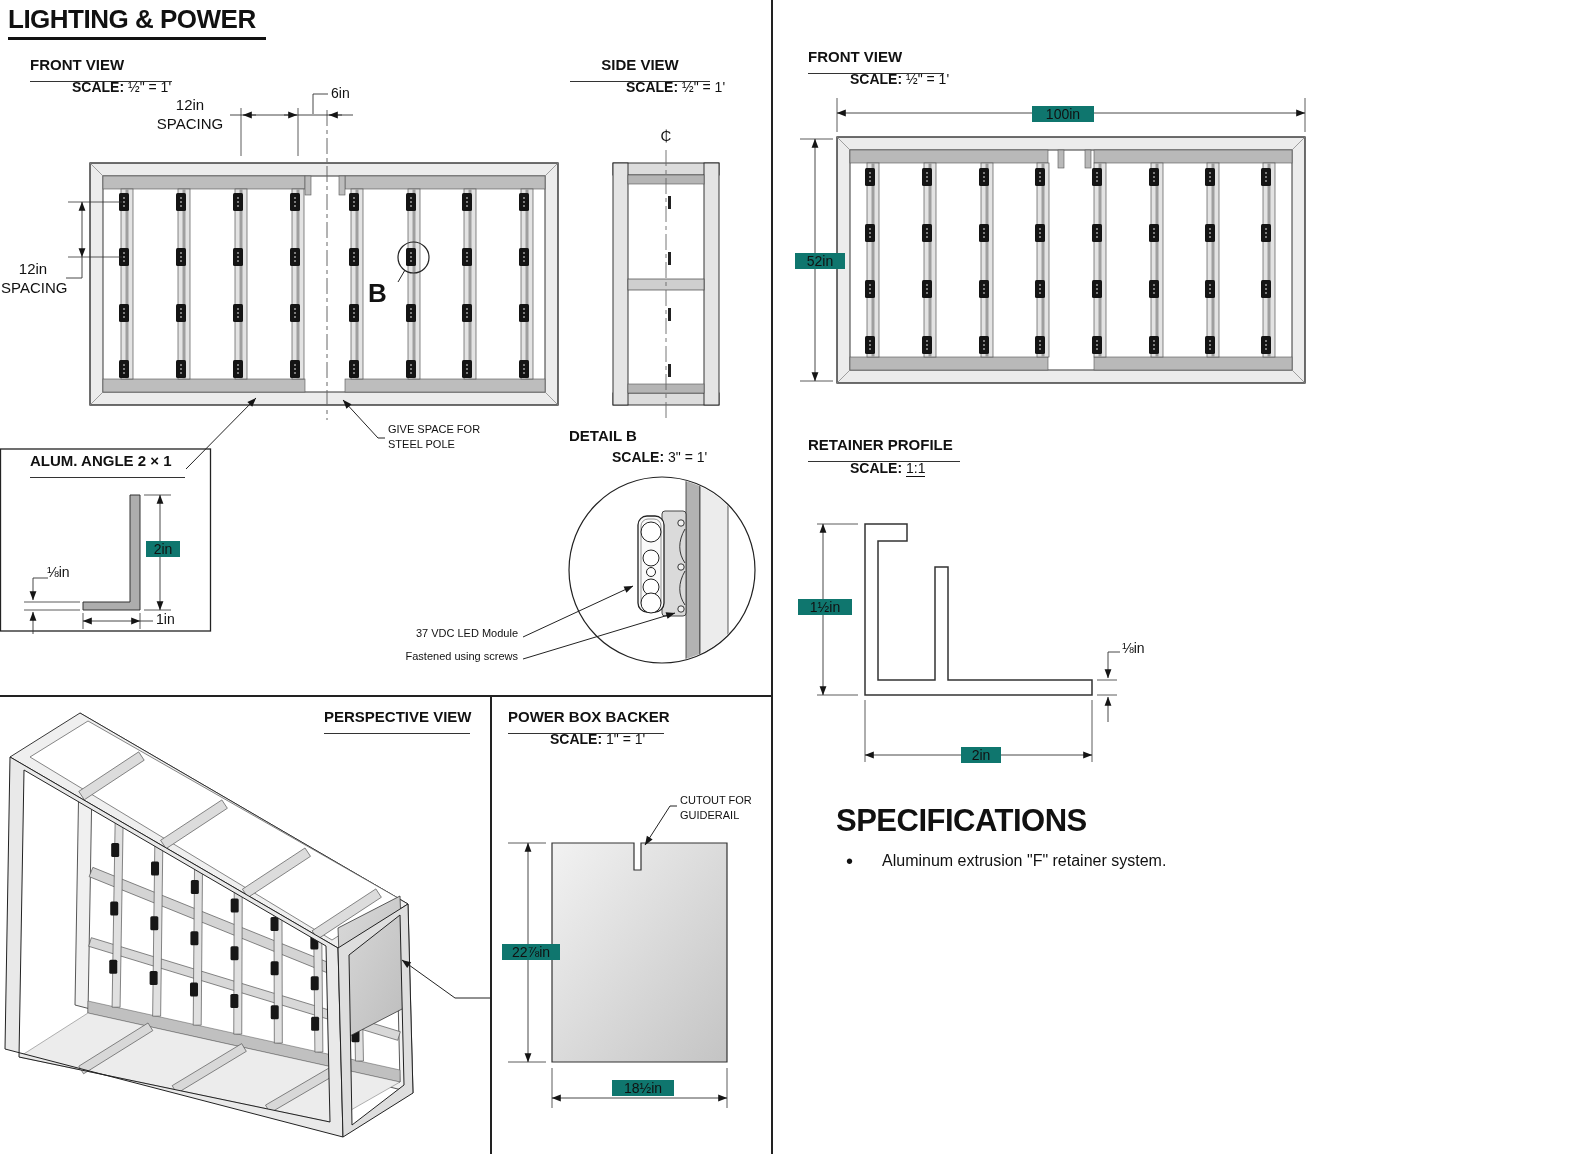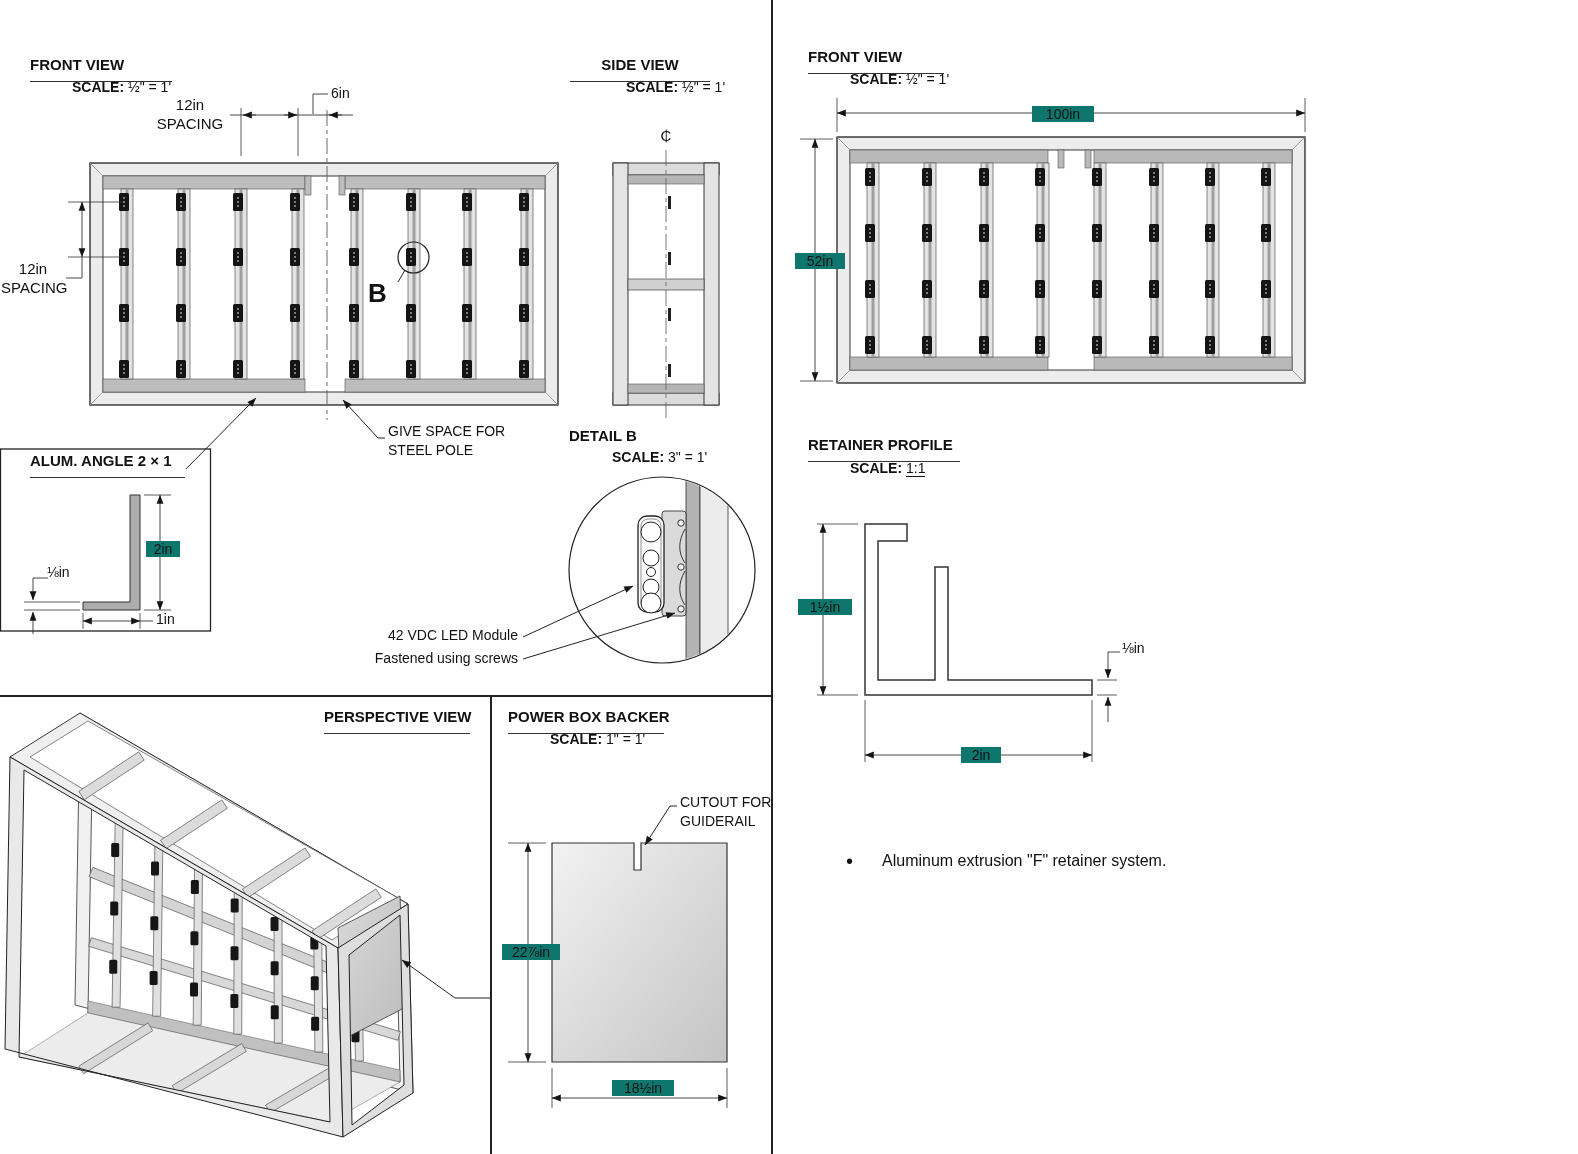--- a/index.html
+++ b/index.html
@@ -7,21 +7,21 @@
           font-family:"Liberation Sans",sans-serif;color:#111;}
   .abs{position:absolute;}
   .h1{font-size:26px;font-weight:bold;letter-spacing:-0.5px;border-bottom:3px solid #111;
       padding:0 10px 2px 0;display:inline-block;white-space:nowrap;}
   .h2{font-size:15px;font-weight:bold;border-bottom:1.6px solid #333;padding-bottom:8px;white-space:nowrap;}
   .h2.nould{border-bottom:none;}
   .scaleline{font-size:14px;white-space:nowrap;}
   .scaleline b{font-weight:bold;margin-left:42px;}
   .dim{font-size:14px;white-space:nowrap;}
   .dimbg{background:#0f766e;padding:0 3px;text-align:center;}
-  .lbl{font-size:14px;line-height:1.25;white-space:nowrap;}
+  .lbl{font-size:11px;line-height:1.25;white-space:nowrap;}
   .ctr{text-align:center;}
   .rgt{text-align:right;}
   .big-b{font-size:26px;font-weight:bold;}
   .spec-title{font-size:31px;font-weight:bold;letter-spacing:-0.5px;white-space:nowrap;}
   ul.specs{margin:0;padding:0;width:334px;}
   ul.specs li{list-style:none;position:relative;padding-left:44px;margin-bottom:5px;
               font-size:16px;line-height:1.35;}
   ul.specs li::before{content:"\2022";position:absolute;left:8px;top:-2px;font-size:20px;}
   .divider{background:#222;}
   .underl{border-bottom:1.5px solid #111;}
@@ -584,20 +584,21 @@
       <line x1="865" y1="700" x2="865" y2="762" stroke="#333" stroke-width="0.8"></line>
       <line x1="1092" y1="700" x2="1092" y2="762" stroke="#333" stroke-width="0.8"></line>
       <line x1="865" y1="755" x2="1092" y2="755" stroke="#333" stroke-width="0.9" marker-start="url(#ah4)" marker-end="url(#ah4)"></line>
     </g>
   </svg>
 
   <div class="abs divider" style="left:771px;top:0;width:2px;height:1154px;"></div>
   <div class="abs divider" style="left:0;top:695px;width:773px;height:2px;"></div>
   <div class="abs divider" style="left:490px;top:695px;width:2px;height:459px;"></div>
 
+  <div class="abs" style="left:8px;top:4px;"><span class="h1">LIGHTING &amp; POWER</span></div>
 
   <div class="abs h2" style="left:30px;top:56px;width:142px;">FRONT VIEW</div>
   <div class="abs scaleline" style="left:30px;top:79px;">
     <b>SCALE:</b>
     <span>½" = 1'</span>
   </div>
 
   <div class="abs lbl ctr" style="left:144px;top:96px;width:92px;font-size:15px;">
     <div>12in</div>
     <div>SPACING</div>
@@ -624,21 +625,21 @@
     <div>GIVE SPACE FOR</div>
     <div>STEEL POLE</div>
   </div>
 
   <div class="abs h2 nould" style="left:569px;top:427px;text-align:center;">DETAIL B</div>
   <div class="abs scaleline" style="left:570px;top:449px;">
     <b>SCALE:</b>
     <span>3" = 1'</span>
   </div>
   <div class="abs big-b" style="left:368px;top:278px;">B</div>
-  <div class="abs lbl rgt" style="left:355px;top:627px;width:163px;">42 VDC LED Module</div>
+  <div class="abs lbl rgt" style="left:355px;top:627px;width:163px;">37 VDC LED Module</div>
   <div class="abs lbl rgt" style="left:350px;top:650px;width:168px;">Fastened using screws</div>
 
   <div class="abs h2" style="left:324px;top:708px;width:146px;">PERSPECTIVE VIEW</div>
 
   <div class="abs h2" style="left:508px;top:708px;width:156px;">POWER BOX BACKER</div>
   <div class="abs scaleline" style="left:508px;top:731px;">
     <b>SCALE:</b>
     <span>1" = 1'</span>
   </div>
   <div class="abs lbl" style="left:680px;top:793px;line-height:1.35;">
@@ -659,17 +660,18 @@
 
   <div class="abs h2" style="left:808px;top:436px;width:152px;">RETAINER PROFILE</div>
   <div class="abs scaleline" style="left:808px;top:460px;">
     <b>SCALE:</b>
     <span class="underl">1:1</span>
   </div>
   <div class="abs dim dimbg" style="left:798px;top:599px;width:48px;">1½in</div>
   <div class="abs dim" style="left:1122px;top:640px;">⅛in</div>
   <div class="abs dim dimbg" style="left:961px;top:747px;width:34px;">2in</div>
 
+  <div class="abs spec-title" style="left:836px;top:803px;">SPECIFICATIONS</div>
   <ul class="abs specs" style="left:838px;top:850px;">
     <li>Aluminum extrusion "F" retainer system.</li>
   </ul>
 
 </div>
 
 </body></html>

